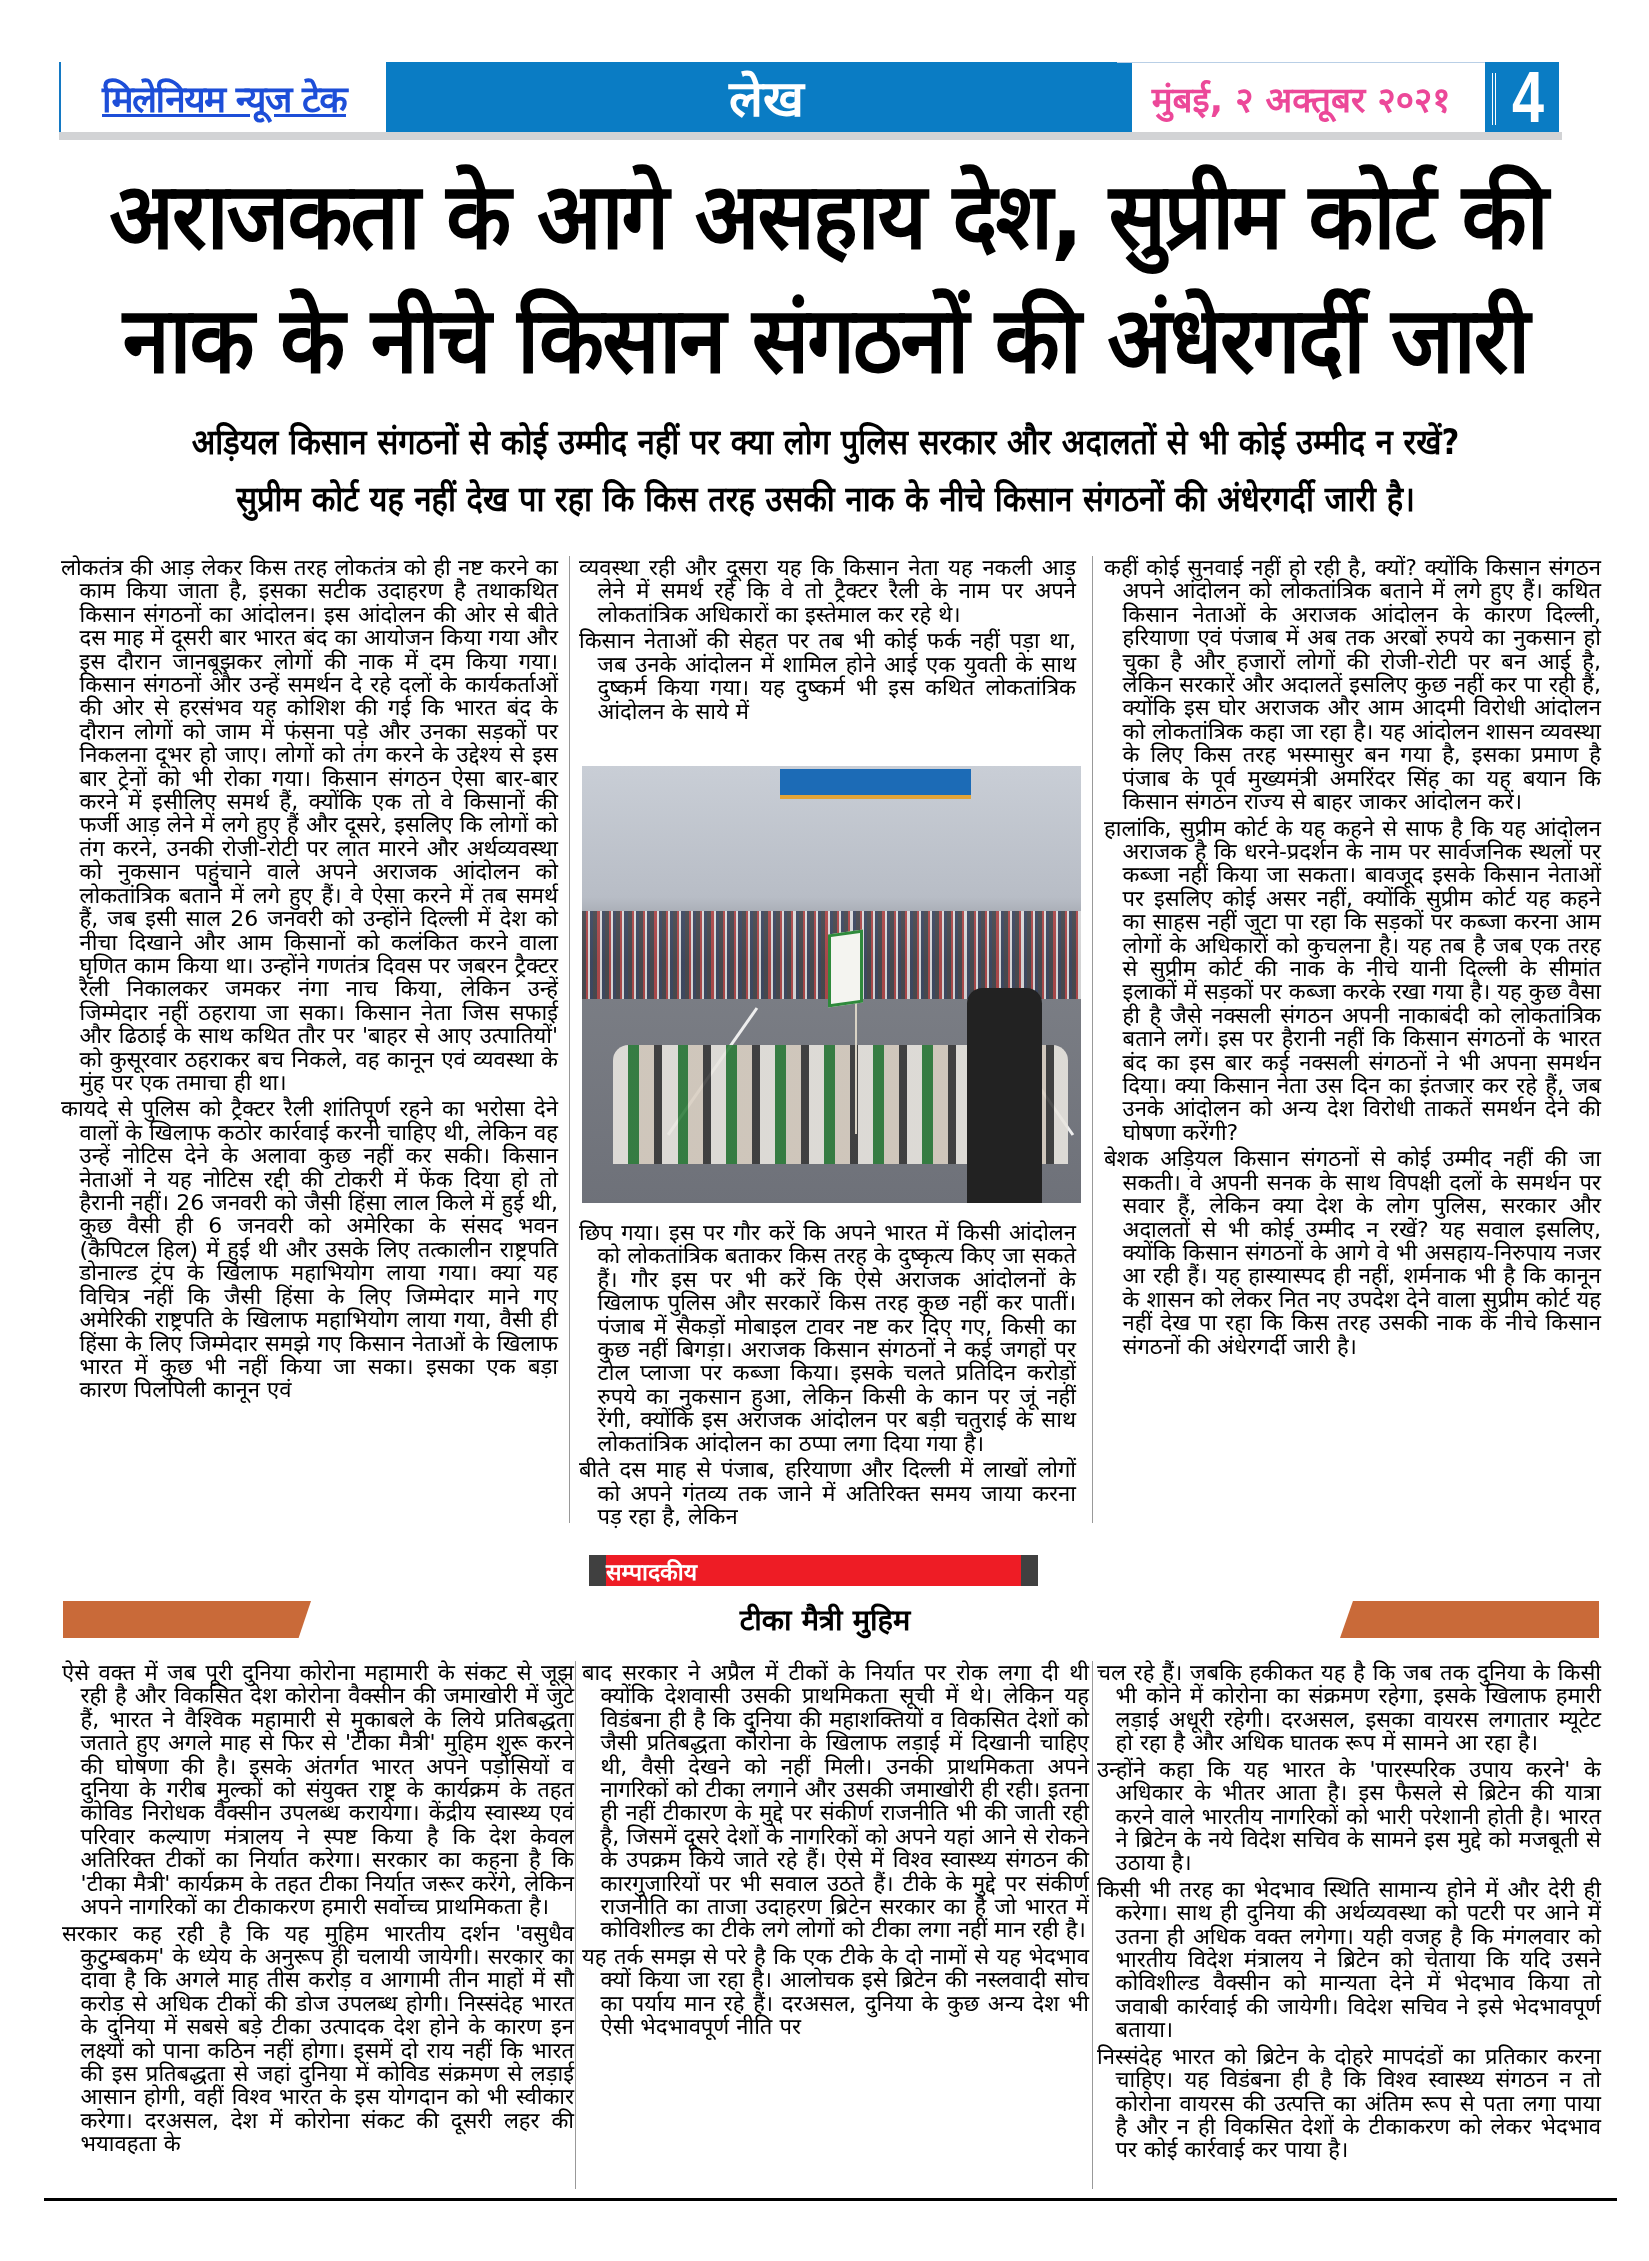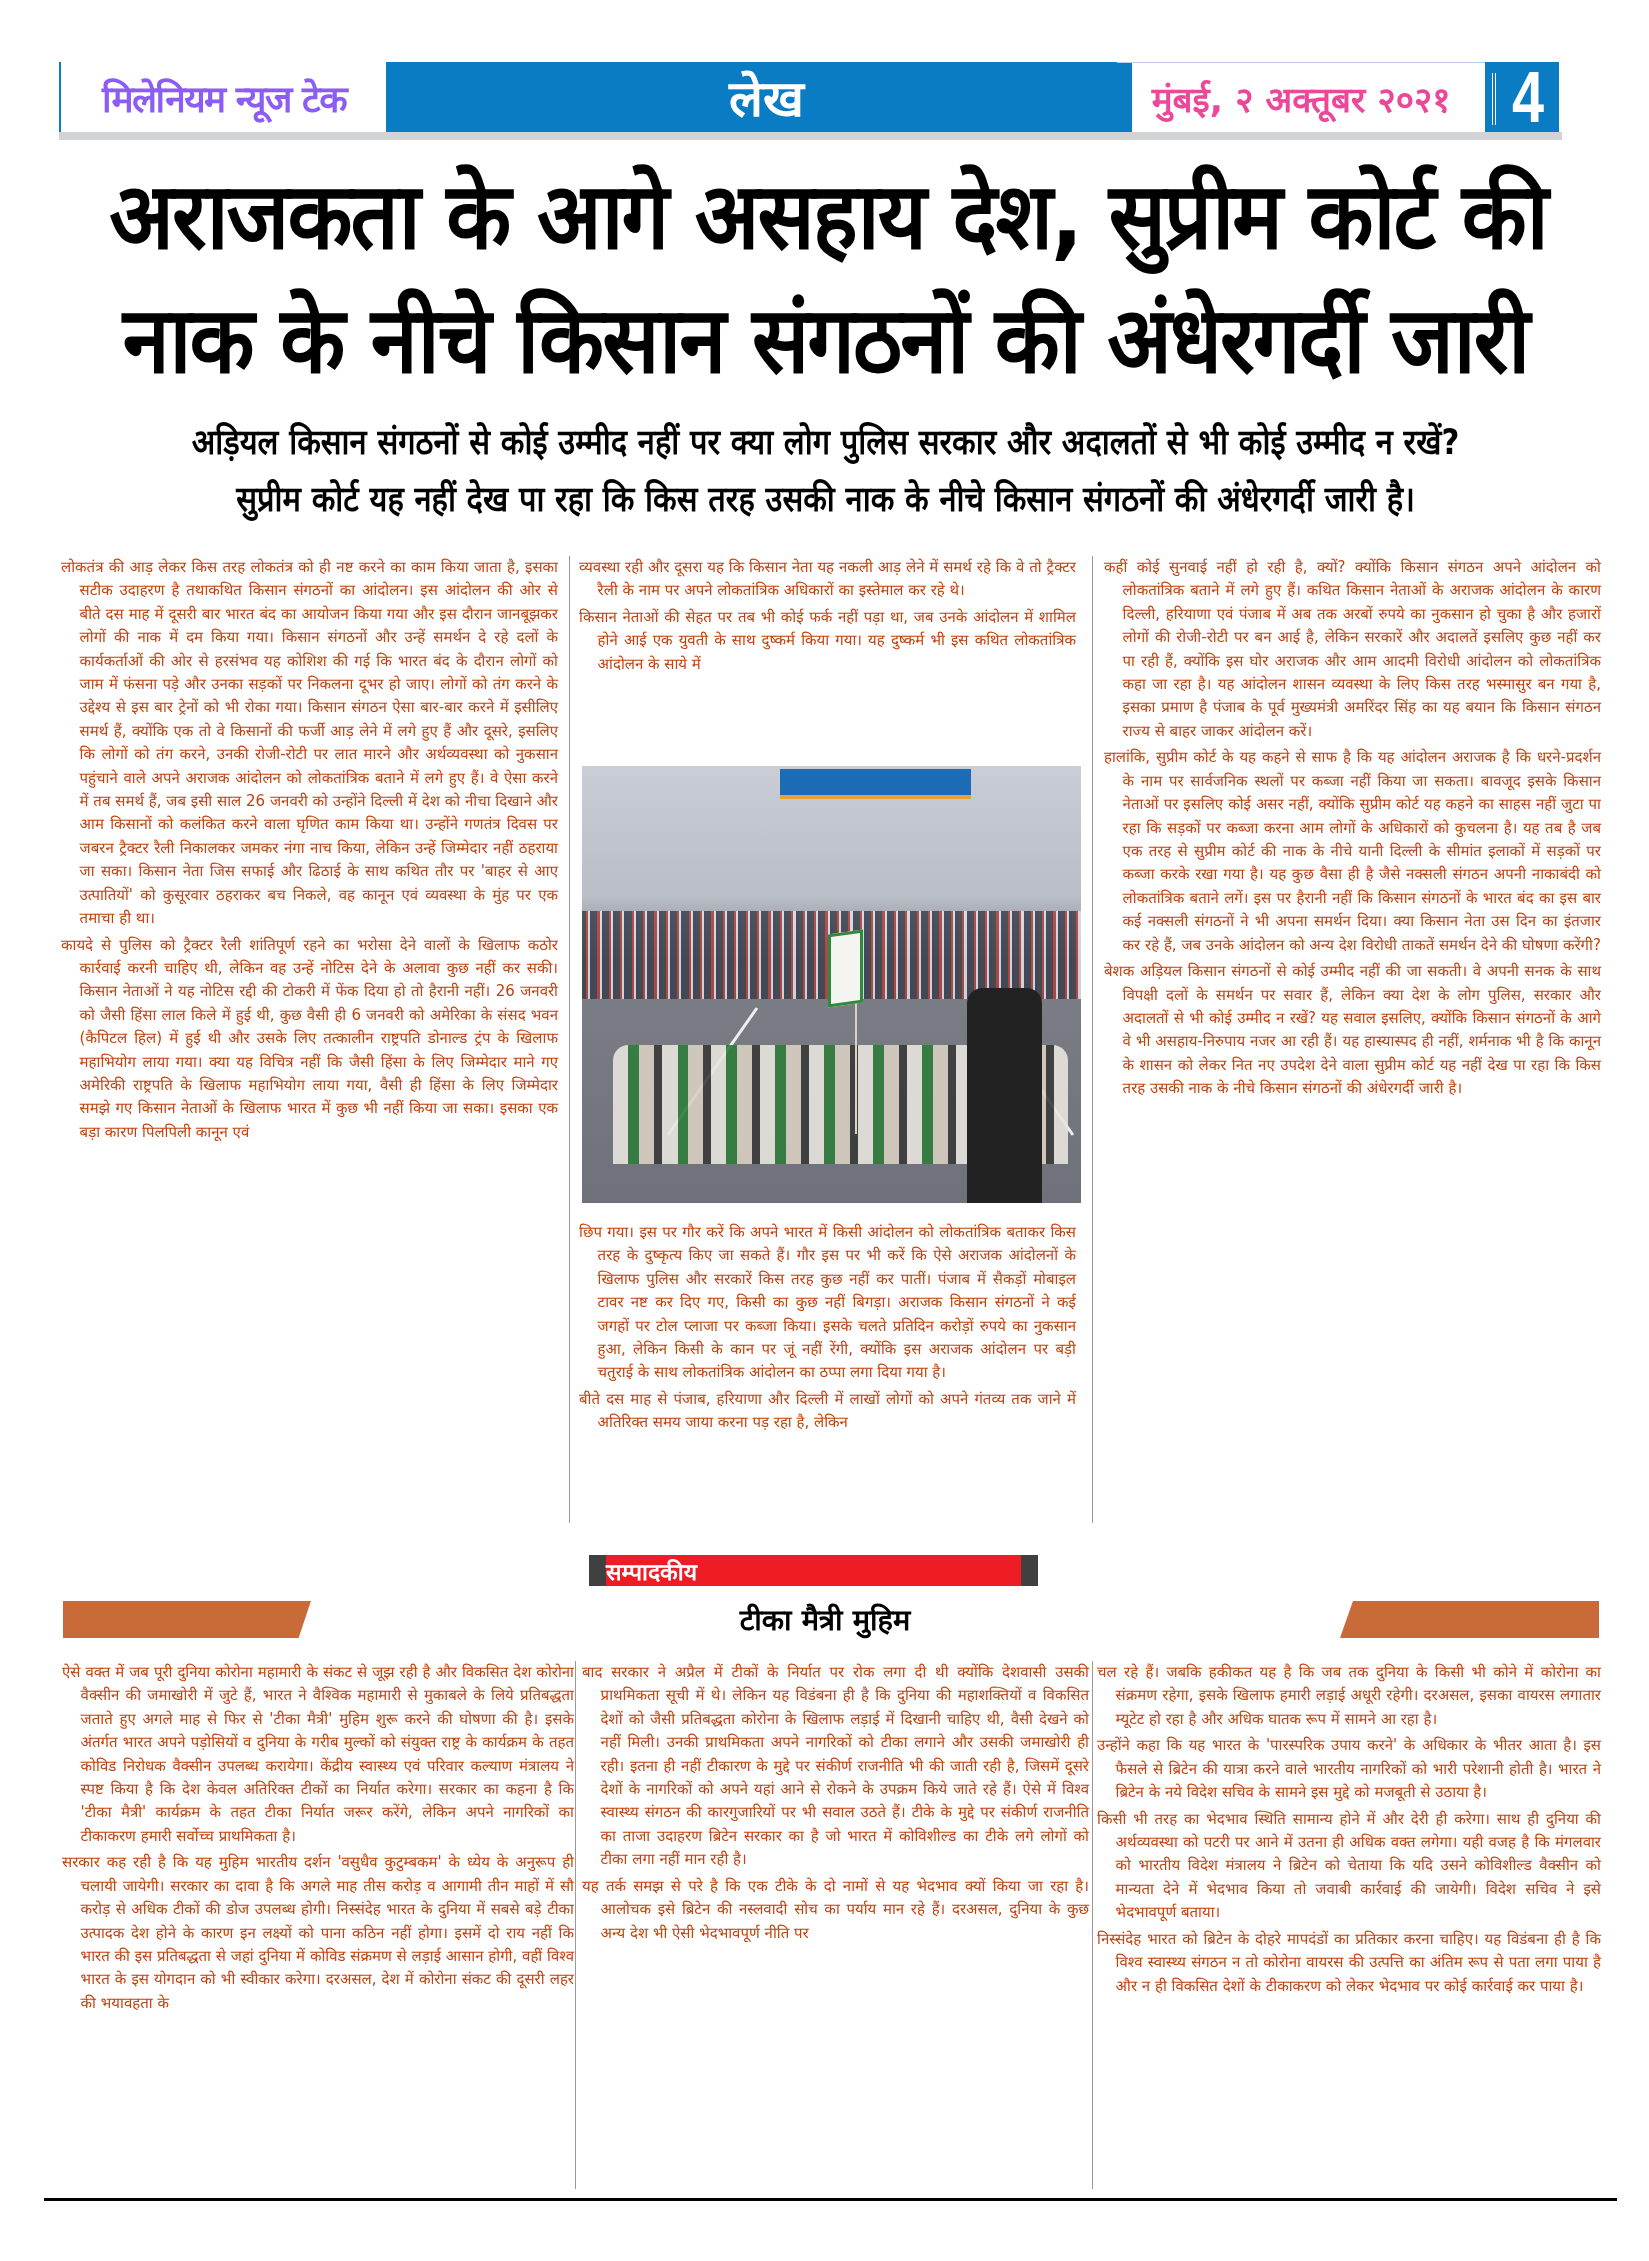--- a/index.html
+++ b/index.html
@@ -4,21 +4,21 @@
 <style>
   html, body { margin:0; padding:0; background:#fff; }
   body { width:1650px; height:2261px; position:relative; overflow:hidden;
          font-family:"DejaVu Sans", sans-serif; color:#1a1a1a; }
 
   
   .masthead { position:absolute; left:59px; top:62px; width:1500px; height:70px; }
   .mh-shadow { position:absolute; left:0; top:70px; width:1503px; height:8.3px; background:#d2d3d5; }
   .mh-brand { position:absolute; left:0; top:0; width:326px; height:70px; border-left:2.1px solid #1479c4;
               display:flex; align-items:center; justify-content:center; }
-  .mh-brand span { color:#8b5cf6; font-weight:bold; font-size:37px; letter-spacing:-1.6px; }
+  .mh-brand span { color:#1d4ed8; font-weight:bold; font-size:37px; letter-spacing:-1.6px;text-decoration:underline; }
   .mh-section { position:absolute; left:327px; top:0; width:731px; height:70px; background:#0a7cc4;
                 display:flex; align-items:center; justify-content:center;padding-left:15px; }
   .mh-section span { color:#fff; font-weight:bold; font-size:50px; }
   .mh-date { position:absolute; left:1058px; top:0; width:368px; height:70px; border-top:1px solid #b9cfe6;
              display:flex; align-items:center; justify-content:center; }
   .mh-date span { font-weight:bold; font-size:35px; color:#ec4899;text-align:right; }
   .mh-page { position:absolute; left:1426px; top:0; width:74px; height:70px; background:#0a7cc4;
              display:flex; align-items:center; justify-content:center; }
   .mh-page .bars { position:absolute; left:7.2px; top:11.4px; width:4.1px; height:52px;
                    border-left:1.6px solid #fff; border-right:1.6px solid #fff; box-sizing:border-box; }
@@ -28,21 +28,21 @@
   
   .headline { position:absolute; left:47px; top:155px; width:1557px; text-align:center; }
   .headline div { font-weight:bold; font-size:92px; line-height:124px; letter-spacing:-2.1px; color:#000;
                   transform:scaleX(0.92); transform-origin:center; white-space:nowrap; }
 
   .deck { position:absolute; left:47px; top:414px; width:1557px; text-align:center; }
   .deck div { font-weight:bold; font-size:35px; line-height:57px; color:#000; white-space:nowrap;
               transform:scaleX(0.88); transform-origin:center; }
 
   
-  .col { position:absolute; font-size:15px; line-height:23.4px; text-align:justify; color:#c2410c; }
+  .col { position:absolute; font-size:22px; line-height:23.4px; text-align:justify; color:#000000; }
   .col p { margin:0 0 3.1px 0; padding-left:18.6px; text-indent:-18.6px; }
   .c1 { left:61px; top:556px; width:497px; }
   .c2 { left:579px; top:556px; width:497px; }
   .c2b { left:579px; top:1221px; width:497px; }
   .c3 { left:1104px; top:556px; width:497px; }
 
   .photo { position:absolute; left:582px; top:766px; width:499px; height:437px; overflow:hidden;
            background:linear-gradient(#c9ced6 0%, #b8bdc6 30%, #7c7f86 45%, #6e7179 100%); }
   .photo .sign { position:absolute; left:198px; top:2.6px; width:191px; height:26px; background:#1c6bb6;
                  border-bottom:4.1px solid #e3a437; }

